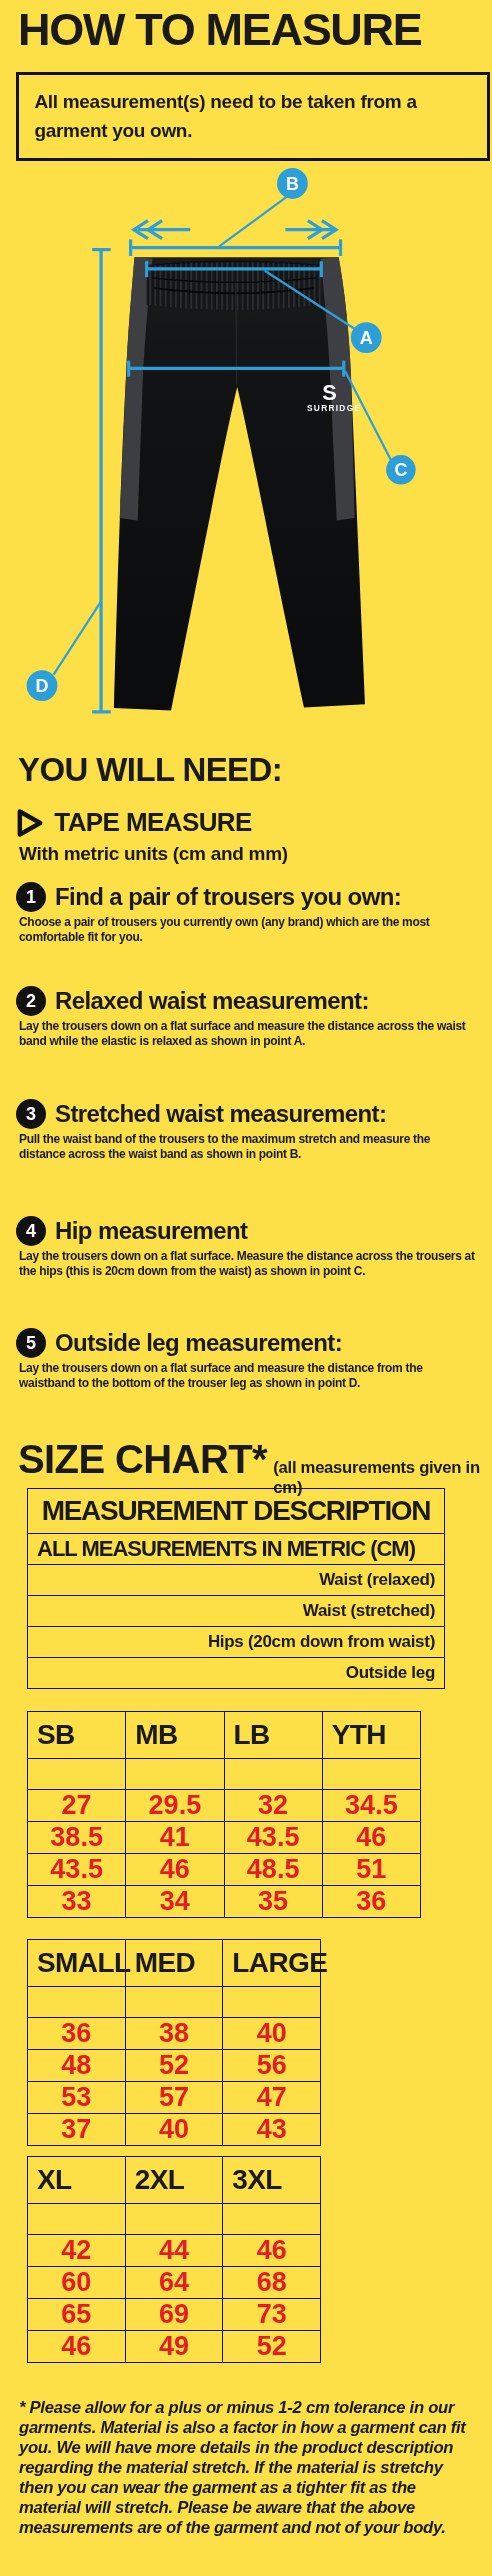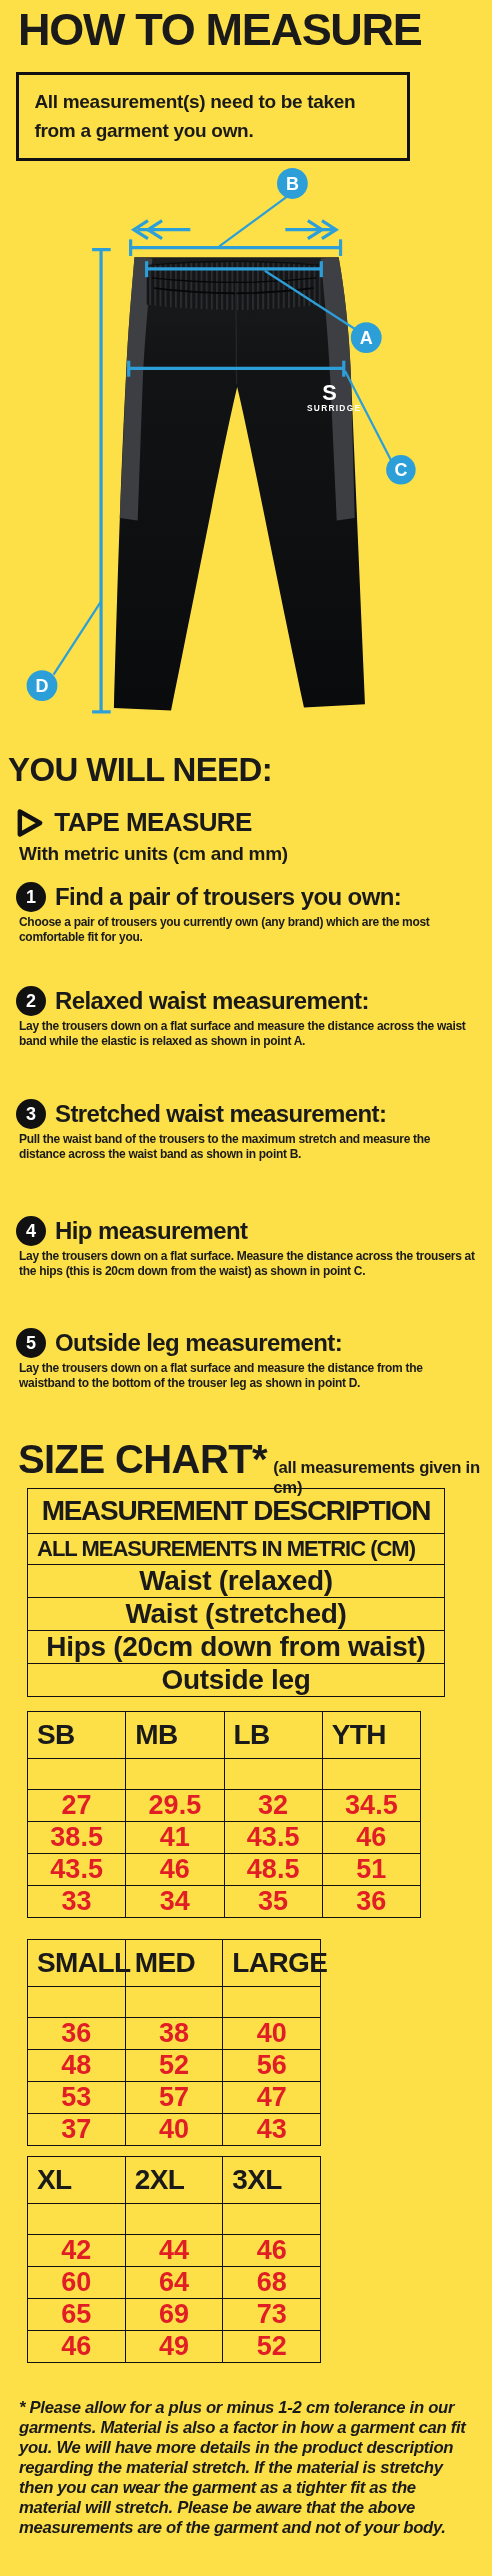--- a/index.html
+++ b/index.html
@@ -8,42 +8,42 @@
     font-family:"Liberation Sans", sans-serif;color:#1a1a1a;overflow:hidden;
   }
   .abs{position:absolute;}
   
   .h1{font-size:45px;font-weight:800;letter-spacing:-1.3px;line-height:.95;white-space:nowrap;}
   .h2{font-size:33px;font-weight:800;letter-spacing:-0.6px;white-space:nowrap;}
   .h2.size{font-size:40px;}
   .h2-note{font-size:16.7px;font-weight:700;letter-spacing:-0.3px;margin-left:6.4px;}
   
   .notice{
-    left:16px;top:72px;width:394px;box-sizing:border-box;border:3.2px solid #111;
+    left:16px;top:72px;width:474px;box-sizing:border-box;border:3.2px solid #111;
     padding:13px 15.4px;font-size:19px;font-weight:700;line-height:1.5;letter-spacing:-0.3px;
   }
   
   .tape-row{left:16px;top:807px;display:flex;align-items:flex-end;gap:10.3px;}
   .tape-label{font-size:26px;font-weight:800;letter-spacing:-0.6px;}
   .tape-note{left:19px;top:843px;font-size:19px;font-weight:700;letter-spacing:-0.3px;}
   
   .step-head{display:flex;align-items:center;gap:9px;left:16px;}
   .step-num{
     width:30px;height:30px;border-radius:50%;background:#111;color:#fff;flex:0 0 aupx;
     display:flex;align-items:center;justify-content:center;font-size:18px;font-weight:800;flex-shrink:0;
   }
   .step-title{font-size:24px;font-weight:800;letter-spacing:-0.6px;white-space:nowrap;}
   .step-body{left:19px;width:459px;font-size:12px;font-weight:700;line-height:1.24;letter-spacing:-0.3px;}
   
   table{border-collapse:collapse;table-layout:fixed;}
   td,th{border:1.9px solid #111;padding:0 9px;}
   .desc-table{left:27px;top:1488px;width:418px;}
   .desc-table .t-head{font-size:28px;font-weight:800;letter-spacing:-1.3px;text-align:center;height:44px;}
   .desc-table .t-sub{font-size:22px;font-weight:800;letter-spacing:-1px;text-align:left;height:30px;}
-  .desc-table .t-row{font-size:28px;font-weight:600;letter-spacing:-0.3px;text-align:center;height:30px;margin-top:20px;}
+  .desc-table .t-row{font-size:17px;font-weight:600;letter-spacing:-0.3px;text-align:right;height:30px;margin-top:20px;}
   .size-table th{font-size:28px;font-weight:800;letter-spacing:-0.6px;text-align:left;height:46px;}
   .size-table td{text-align:center;}
   .size-table .empty-row td{height:30px;}
   .size-table .val-row td{height:30px;font-size:27px;font-weight:700;color:#e11d26;}
   .st1{left:27px;top:1711px;width:394px;}
   .st2{left:27px;top:1939px;width:294px;}
   .st3{left:27px;top:2156px;width:294px;}
   
   .disclaimer{left:19px;top:2398px;width:450px;font-size:16.7px;font-weight:700;font-style:italic;
     line-height:1.2;letter-spacing:-0.3px;}
@@ -137,21 +137,21 @@
       <text class="blue-label" x="455" y="45" text-anchor="middle">B</text>
       <circle cx="570" cy="275" r="24" fill="#2c9fd9"></circle>
       <text class="blue-label" x="570" y="285" text-anchor="middle">A</text>
       <circle cx="624" cy="481" r="23" fill="#2c9fd9"></circle>
       <text class="blue-label" x="624" y="491" text-anchor="middle">C</text>
       <circle cx="65" cy="817" r="24" fill="#2c9fd9"></circle>
       <text class="blue-label" x="65" y="827" text-anchor="middle">D</text>
     </g>
   </svg>
 
-  <div class="abs h2" style="left:8px;top:751px;text-align:center;">YOU WILL NEED:</div>
+  <div class="abs h2" style="left:18px;top:751px;text-align:center;">YOU WILL NEED:</div>
 
   <div class="abs tape-row">
     <svg width="28" height="30" viewBox="0 0 44 46">
       <polygon points="6,5 38,23 6,41" fill="none" stroke="#111" stroke-width="7" stroke-linejoin="round"></polygon>
     </svg>
     <span class="tape-label">TAPE MEASURE</span>
   </div>
   <div class="abs tape-note">With metric units (cm and mm)</div>
 
   <div class="abs step-head" style="top:882px;">

